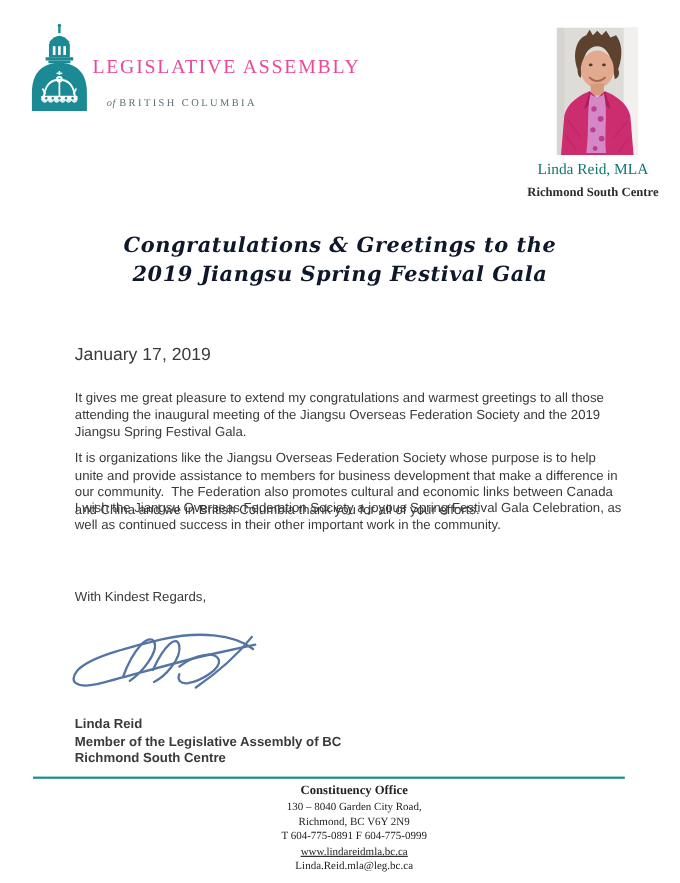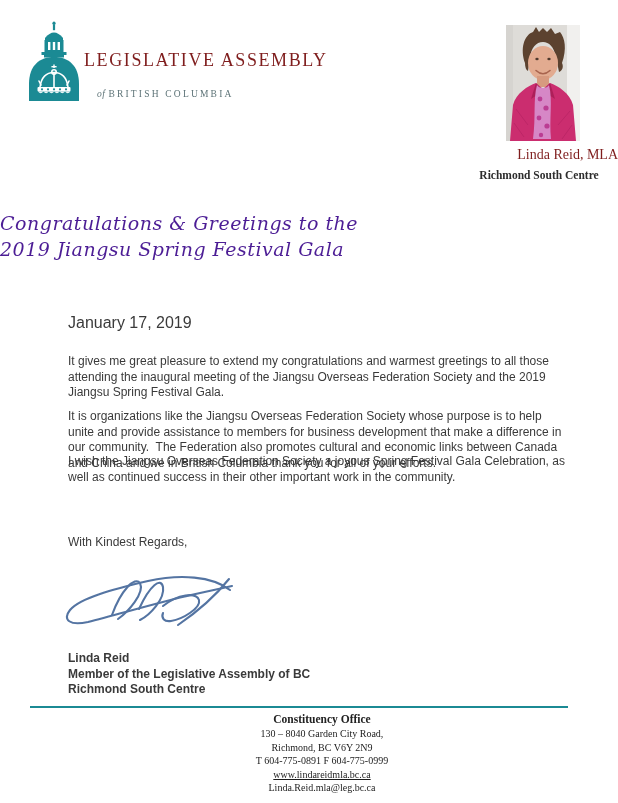--- a/index.html
+++ b/index.html
@@ -15,59 +15,60 @@
     margin: 0 auto;
   }
 
   
   .logo-icon { position: absolute; left: 28px; top: 21px; }
   .logo-text { position: absolute; left: 84px; top: 50px; }
   .logo-title {
     font-family: "Liberation Serif", serif;
     font-size: 18px;
     letter-spacing: 1.6px;
-    color: #7f1d1d;
+    color: #ec4899;
     white-space: nowrap;
   }
   .logo-sub {
     margin-top: 18px;
     padding-left: 13px;
     font-family: Liberation Serif, serif;
     font-size: 9.5px;
     letter-spacing: 2.2px;
     color: #5d7377;
     white-space: nowrap;
   }
   .logo-sub .of { font-style: italic; letter-spacing: 0.5px; margin-right: 3px; }
 
   
   .portrait { position: absolute; left: 506px; top: 25px; width: 74px; height: 116px; }
   .official-name {
     position: absolute; left: 460px; top: 147px; width: 158px;
-    text-align: right;
-    font-family: "Liberation Serif", serif;
-    font-size: 14px; color: #7f1d1d; white-space: nowrap;
+    text-align: center;
+    font-family: "Liberation Serif", serif;
+    font-size: 14px; color: #0f766e; white-space: nowrap;
   }
   .official-riding {
     position: absolute; left: 460px; top: 169px; width: 158px;
     text-align: center;
     font-family: "Liberation Serif", serif;
     font-size: 11.5px; font-weight: 600; color: #2c2c2c; white-space: nowrap;
   }
 
   
   .heading {
     position: absolute; left: 0; right: 0; top: 210px;
-    text-align: left;
+    text-align: center;
     font-family: "DejaVu Serif", serif;
     font-style: italic;
     font-size: 19px;
     line-height: 26px;
     letter-spacing: 0.5px;
-    color: #4c1d95;
+    color: #0f172a;
+    font-weight: bold;
   }
 
   
   .date { position: absolute; left: 68px; top: 314px; font-size: 16px; }
   .para {
     position: absolute; left: 68px; width: 500px;
     font-size: 12px; line-height: 15.6px;
     white-space: pre-wrap;
   }
   .p1 { top: 354px; }

